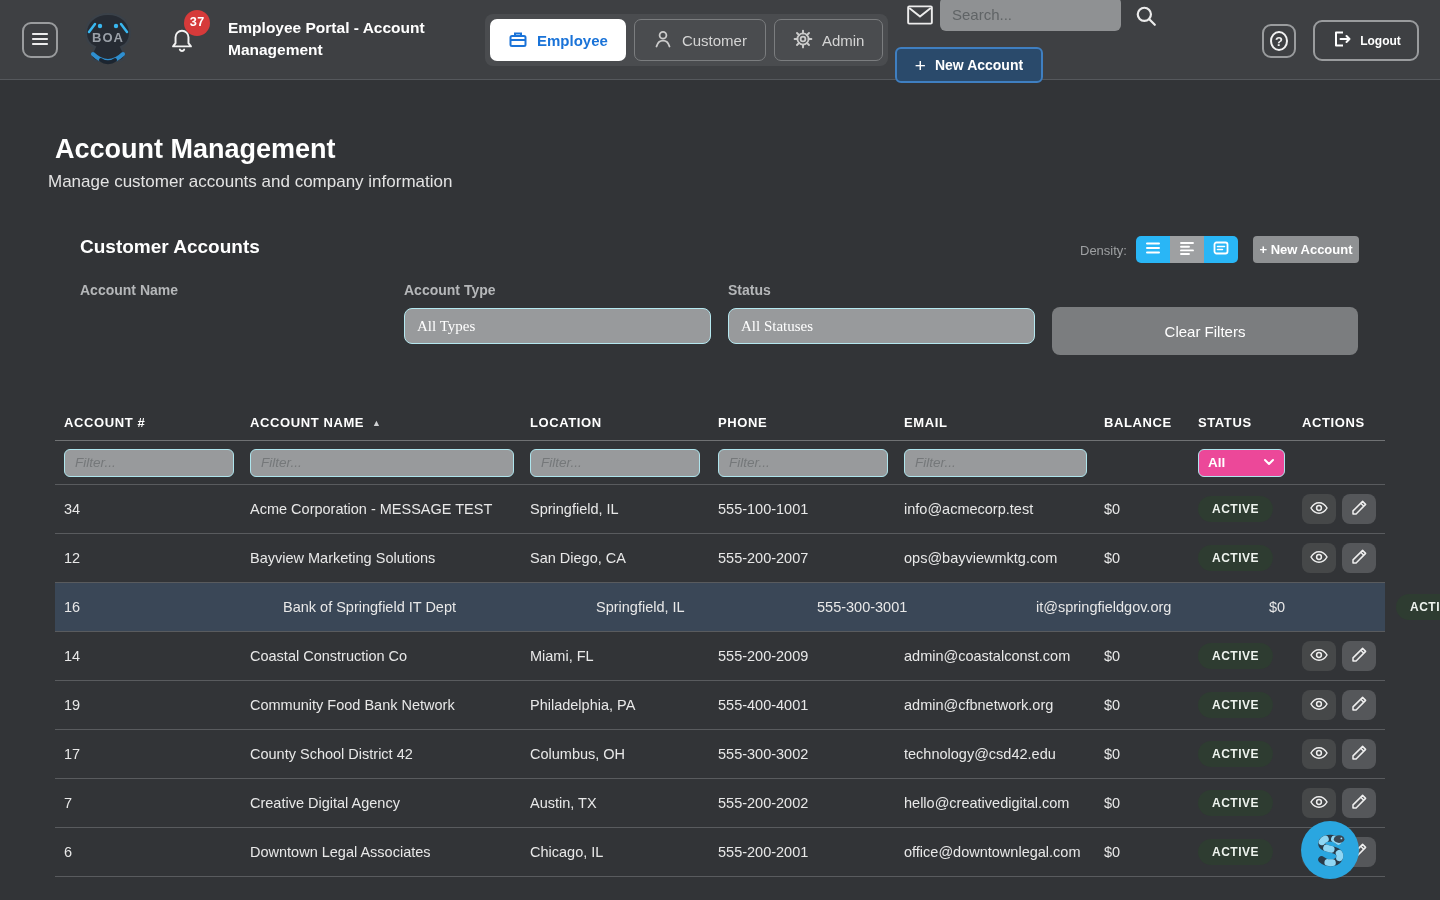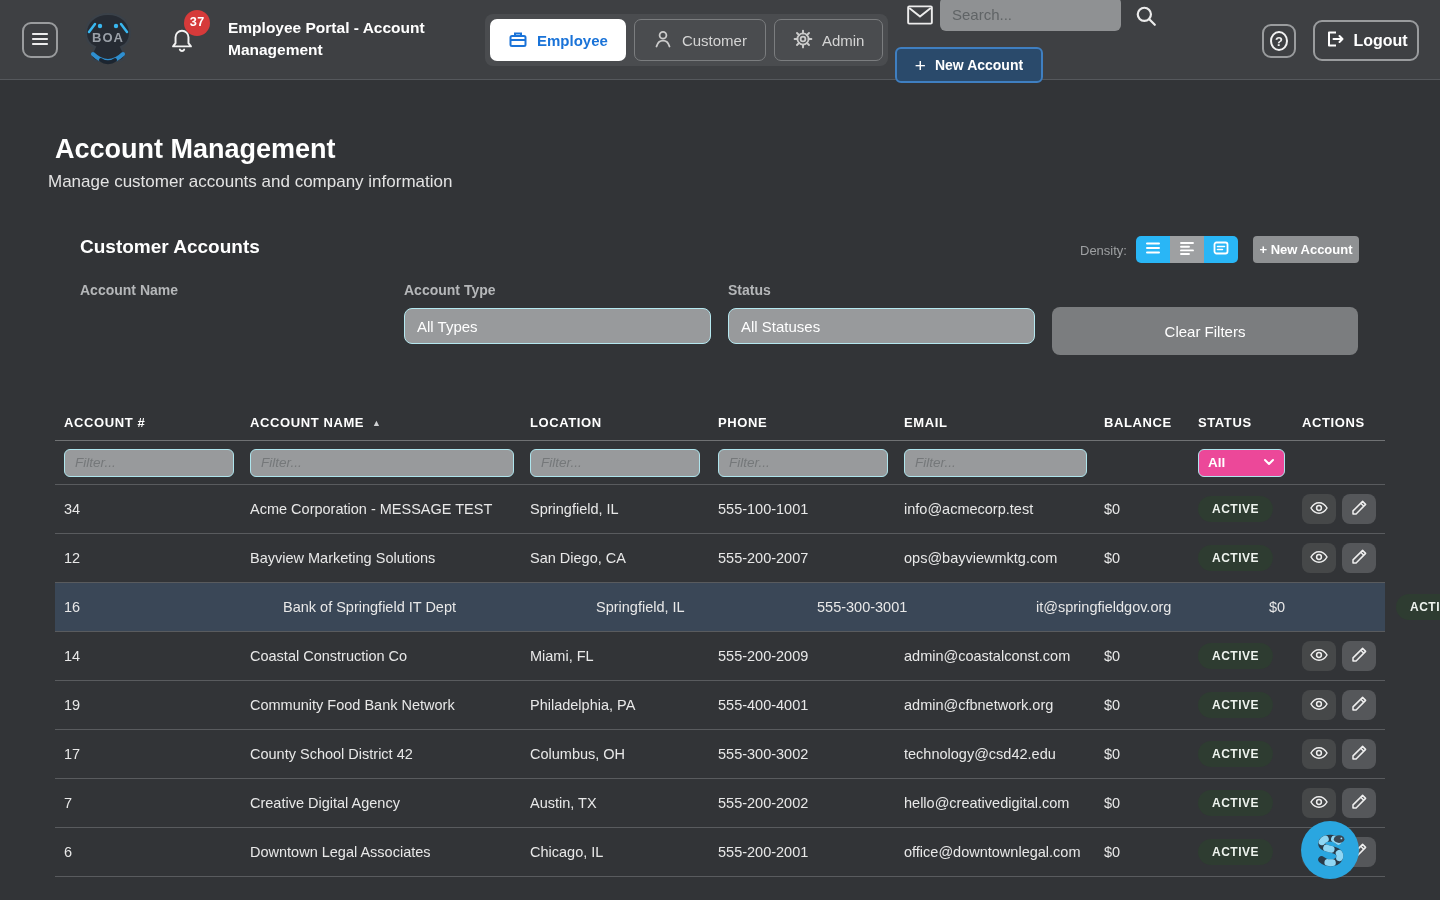--- a/index.html
+++ b/index.html
@@ -33,21 +33,21 @@
   .magnifier-btn { left:1129px; top:4px; cursor:pointer; }
   .nav-new-account { left:895px; top:47px; width:148px; height:36px; background:#2a4a6b;
     border:2px solid #3f7fc1; border-radius:6px; color:#fff; font-weight:bold; font-size:14px;
     display:flex; align-items:center; justify-content:center; gap:9px; cursor:pointer; }
   .nav-new-account .plus { font-size:19px; font-weight:normal; line-height:1; }
   .help-btn { left:1262px; top:24px; width:34px; height:34px; border:2px solid #9a9c9e; border-radius:9px;
     background:transparent; display:flex; align-items:center; justify-content:center; cursor:pointer; }
   .qmark { width:20px; height:20px; border:2px solid #f2f2f2; border-radius:50%; color:#f2f2f2;
     font-size:13px; font-weight:bold; display:flex; align-items:center; justify-content:center; }
   .logout-btn { left:1313px; top:20px; width:106px; height:41px; border:2px solid #9a9c9e; border-radius:9px;
-    background:transparent; color:#fff; font-weight:bold; font-size:16px;
+    background:transparent; color:#fff; font-weight:bold; font-size:12px;
     display:flex; align-items:center; justify-content:center; gap:9px; cursor:pointer; }
 
   
   .page-title { position:absolute; left:55px; top:134px; margin:0; color:#fff; font-size:27px; font-weight:bold; }
   .page-subtitle { position:absolute; left:48px; top:172px; color:#e3e3e3; font-size:17px; }
 
   
   .panel-title { position:absolute; left:80px; top:236px; color:#fff; font-size:19px; font-weight:bold; }
   .density-label { position:absolute; left:1080px; top:243px; color:#9ea0a2; font-size:13px; }
   .density-group { position:absolute; left:1136px; top:236px; display:flex; }
@@ -60,21 +60,21 @@
   .panel-new-account { position:absolute; left:1253px; top:236px; width:106px; height:27px;
     background:#8f9193; border:none; border-radius:4px; color:#fff; font-size:13px; font-weight:bold; cursor:pointer; }
 
   
   .flabel { position:absolute; top:282px; color:#b5b7b9; font-size:14px; font-weight:bold; }
   .flabel.l1 { left:80px; } .flabel.l2 { left:404px; } .flabel.l3 { left:728px; }
   .fctrl { position:absolute; top:308px; height:36px; background:#989a9c; border:1px solid #b5e8f0;
     border-radius:8px; font-size:15px; padding:0 12px; color:#fff; }
   .fctrl.input { left:80px; width:308px; outline:none; }
   .fctrl.input::placeholder { color:#6b6e70; }
-  .fctrl.sel { display:flex; align-items:center; cursor:pointer; }
+  .fctrl.sel { display:flex; align-items:center; cursor:pointer;font-family:Liberation Serif, serif; }
   .fctrl.sel.s1 { left:404px; width:307px; }
   .fctrl.sel.s2 { left:728px; width:307px; }
   .clear-btn { position:absolute; left:1052px; top:307px; width:306px; height:48px; background:#7b7d7f;
     border:none; border-radius:8px; color:#fff; font-size:15px; cursor:pointer; }
 
   
   .table { position:absolute; left:55px; top:405px; width:1330px; }
   .tgrid { display:grid; grid-template-columns:186px 280px 188px 186px 200px 94px 104px 1fr;
     padding-left:9px; align-items:center; }
   .thead { height:36px; border-bottom:1px solid #707274; color:#fff; font-size:13px; font-weight:bold;

